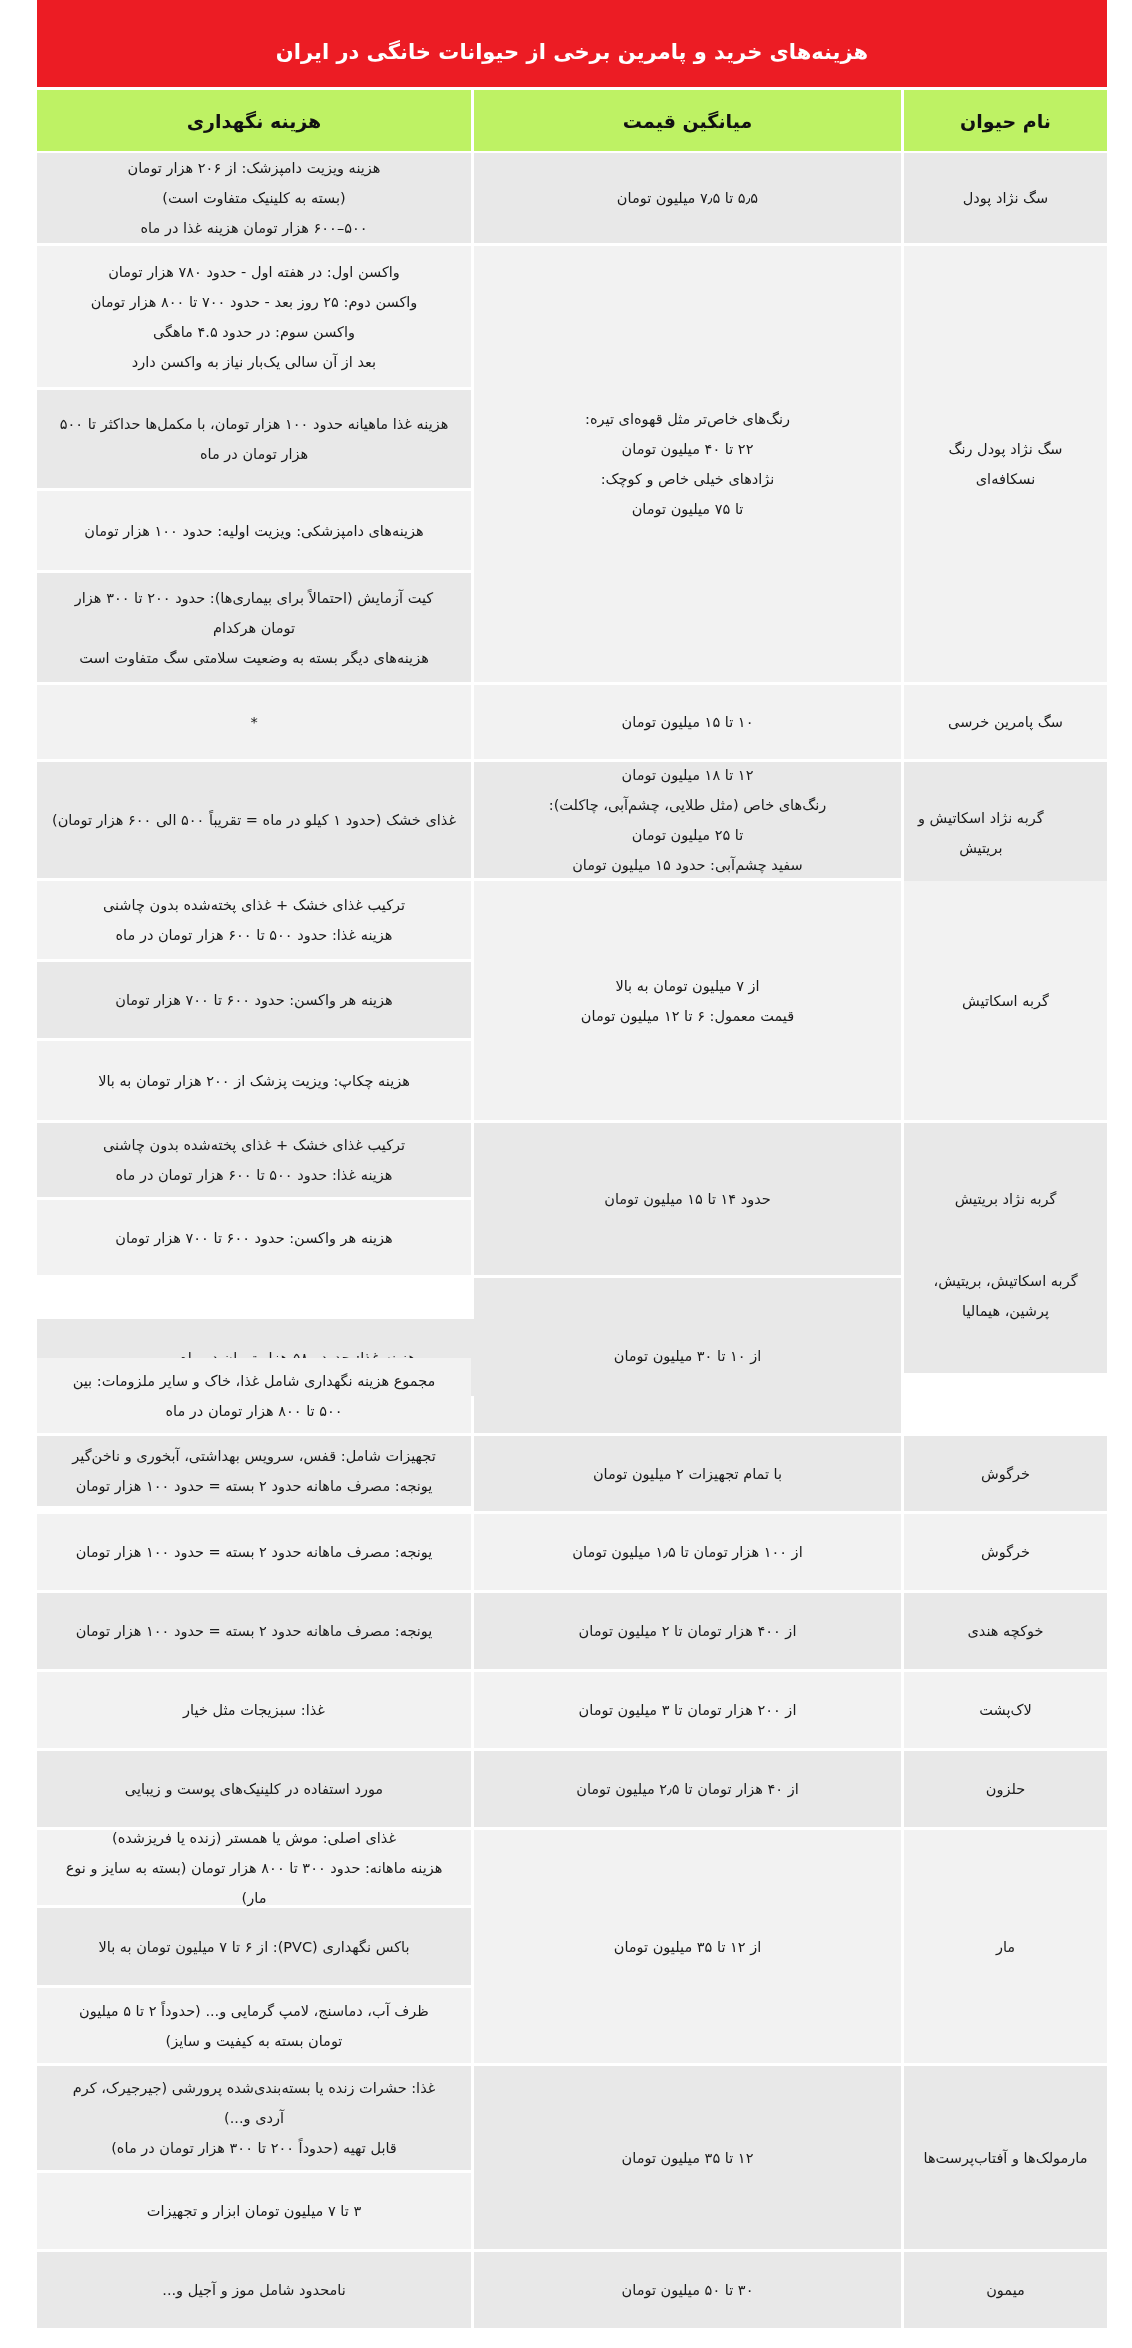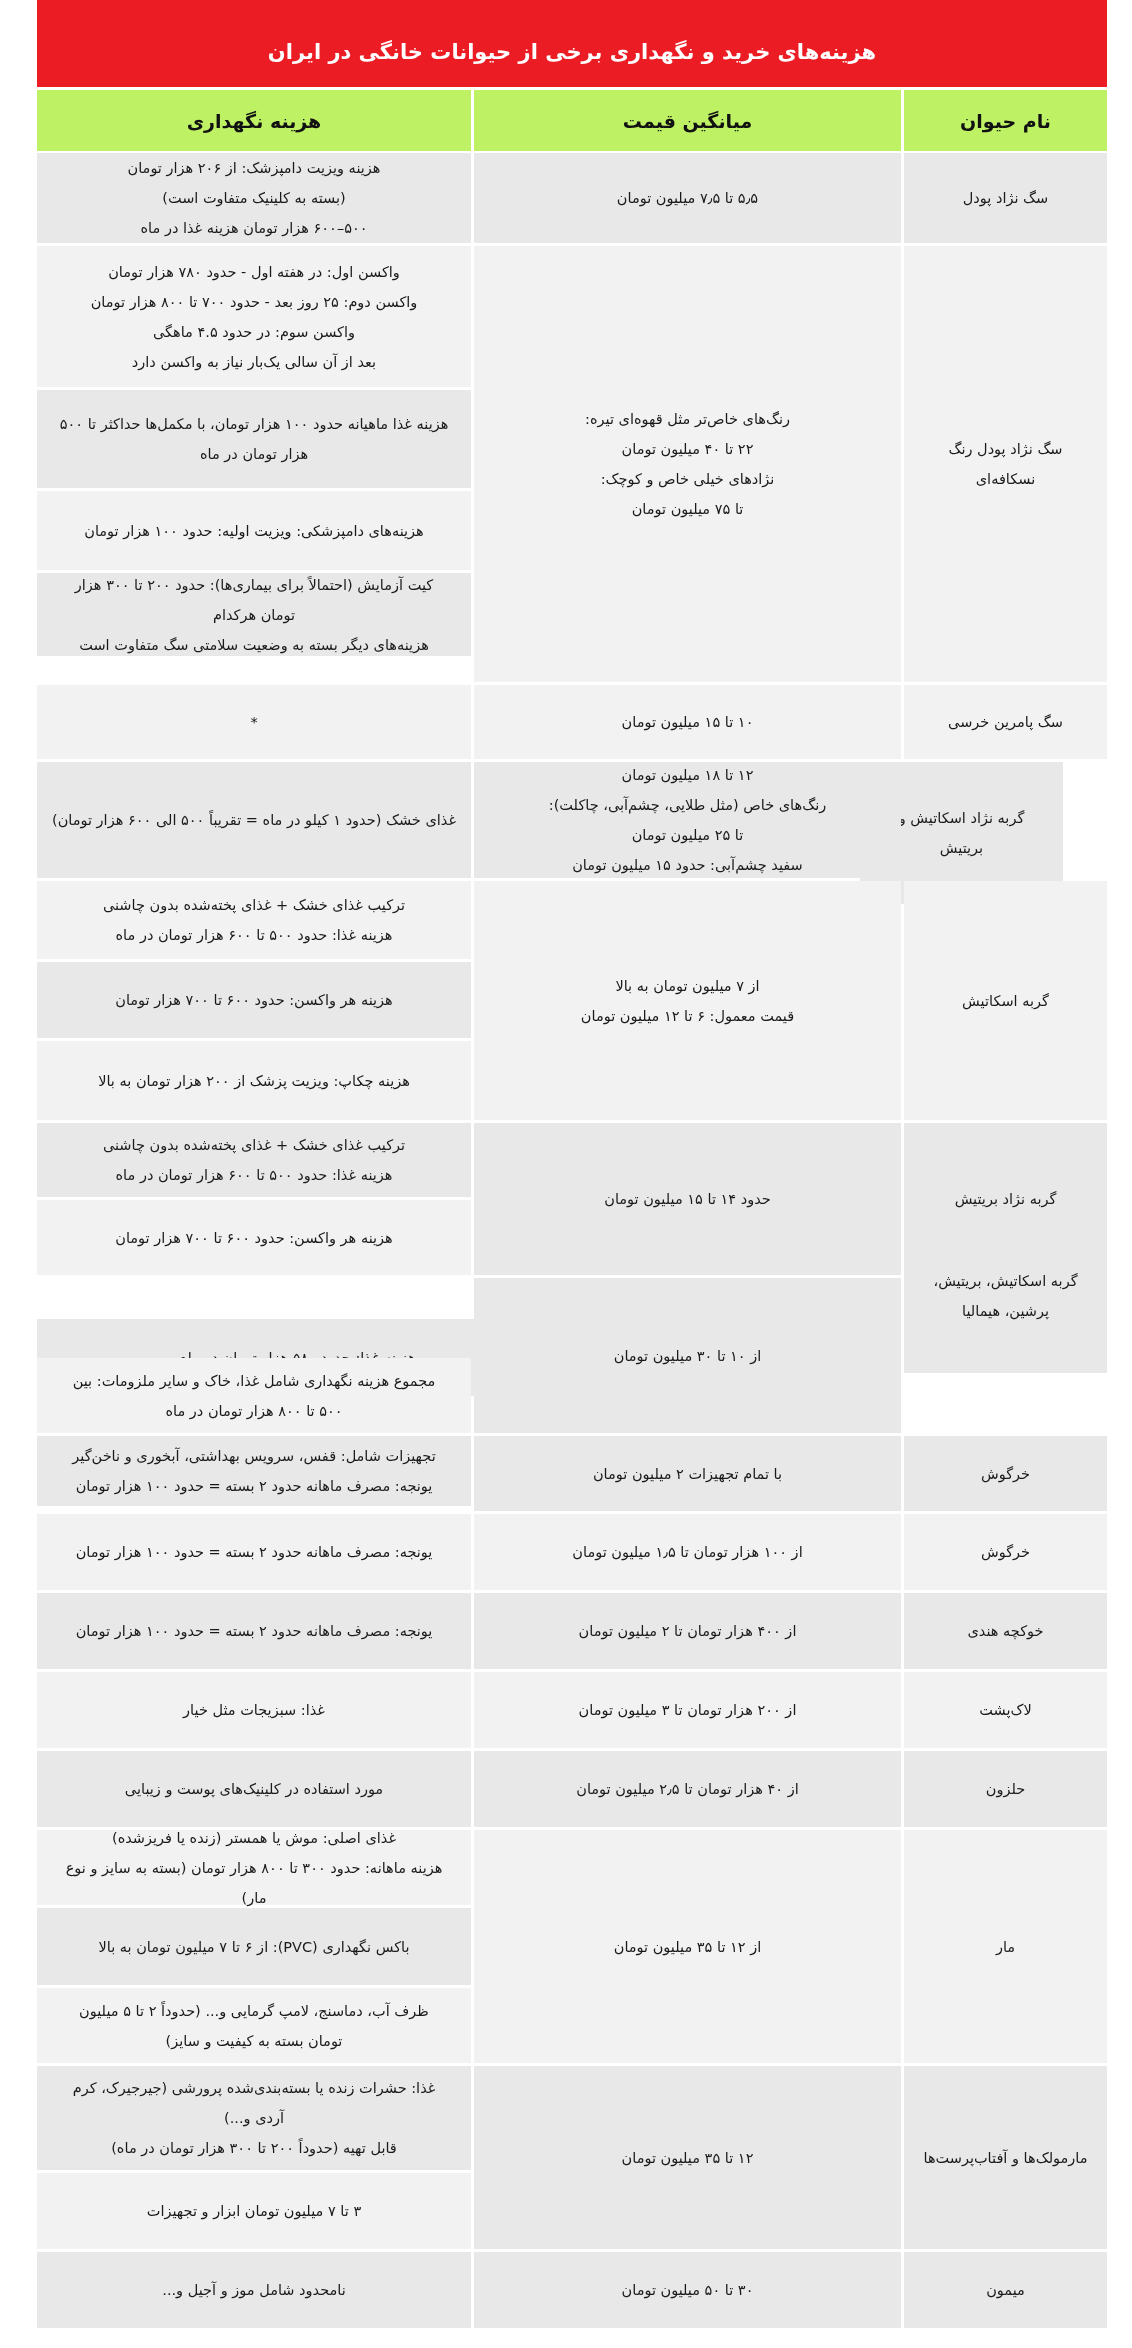--- a/index.html
+++ b/index.html
@@ -13,21 +13,21 @@
   .cell .lines { display: block; }
   .cell .line { display: block; }
   .hdr { background: #bef264; font-weight: bold; font-size: 19px; color: #111; }
   .light { background: #f2f2f2; }
   .dark { background: #e8e8e8; }
 </style>
 </head>
 <body>
 
 <div class="banner">
-  <div class="banner-title">هزینه‌های خرید و نگهداری برخی از حیوانات خانگی در ایران</div>
+  <div class="banner-title">هزینه‌های خرید و پامرین برخی از حیوانات خانگی در ایران</div>
 </div>
 
 <div id="table">
   <div class="cell hdr" style="left:904px;top:90px;width:203px;height:61px;">نام حیوان</div>
   <div class="cell hdr" style="left:474px;top:90px;width:427px;height:61px;">میانگین قیمت</div>
   <div class="cell hdr" style="left:37px;top:90px;width:434px;height:61px;">هزینه نگهداری</div>
 <div class="cell dark" style="left: 904px; top: 153px; width: 203px; height: 90px;">
       <span class="lines">
         <span class="line">سگ نژاد پودل</span>
       </span>
@@ -70,21 +70,21 @@
       <span class="lines">
         <span class="line">هزینه غذا ماهیانه حدود ۱۰۰ هزار تومان، با مکمل‌ها حداکثر تا ۵۰۰</span>
         <span class="line">هزار تومان در ماه</span>
       </span>
     </div>
     <div class="cell light" style="left: 37px; top: 491px; width: 434px; height: 79px;">
       <span class="lines">
         <span class="line">هزینه‌های دامپزشکی: ویزیت اولیه: حدود ۱۰۰ هزار تومان</span>
       </span>
     </div>
-    <div class="cell dark" style="left: 37px; top: 573px; width: 434px; height: 83px;">
+    <div class="cell dark" style="left: 37px; top: 573px; width: 434px; height: 109px;">
       <span class="lines">
         <span class="line">کیت آزمایش (احتمالاً برای بیماری‌ها): حدود ۲۰۰ تا ۳۰۰ هزار</span>
         <span class="line">تومان هرکدام</span>
         <span class="line">هزینه‌های دیگر بسته به وضعیت سلامتی سگ متفاوت است</span>
       </span>
     </div>
     <div class="cell light" style="left: 904px; top: 685px; width: 203px; height: 74px;">
       <span class="lines">
         <span class="line">سگ پامرین خرسی</span>
       </span>
@@ -92,21 +92,21 @@
     <div class="cell light" style="left: 474px; top: 685px; width: 427px; height: 74px;">
       <span class="lines">
         <span class="line">۱۰ تا ۱۵ میلیون تومان</span>
       </span>
     </div>
     <div class="cell light" style="left: 37px; top: 685px; width: 434px; height: 74px;">
       <span class="lines">
         <span class="line">*</span>
       </span>
     </div>
-    <div class="cell dark" style="left: 860px; top: 762px; width: 203px; height: 142px;">
+    <div class="cell dark" style="left: 904px; top: 762px; width: 203px; height: 142px; justify-content: flex-end;">
       <span class="lines">
         <span class="line">گربه نژاد اسکاتیش و</span>
         <span class="line">بریتیش</span>
       </span>
     </div>
     <div class="cell dark" style="left: 474px; top: 762px; width: 427px; height: 116px;">
       <span class="lines">
         <span class="line">۱۲ تا ۱۸ میلیون تومان</span>
         <span class="line">رنگ‌های خاص (مثل طلایی، چشم‌آبی، چاکلت):</span>
         <span class="line">تا ۲۵ میلیون تومان</span>

